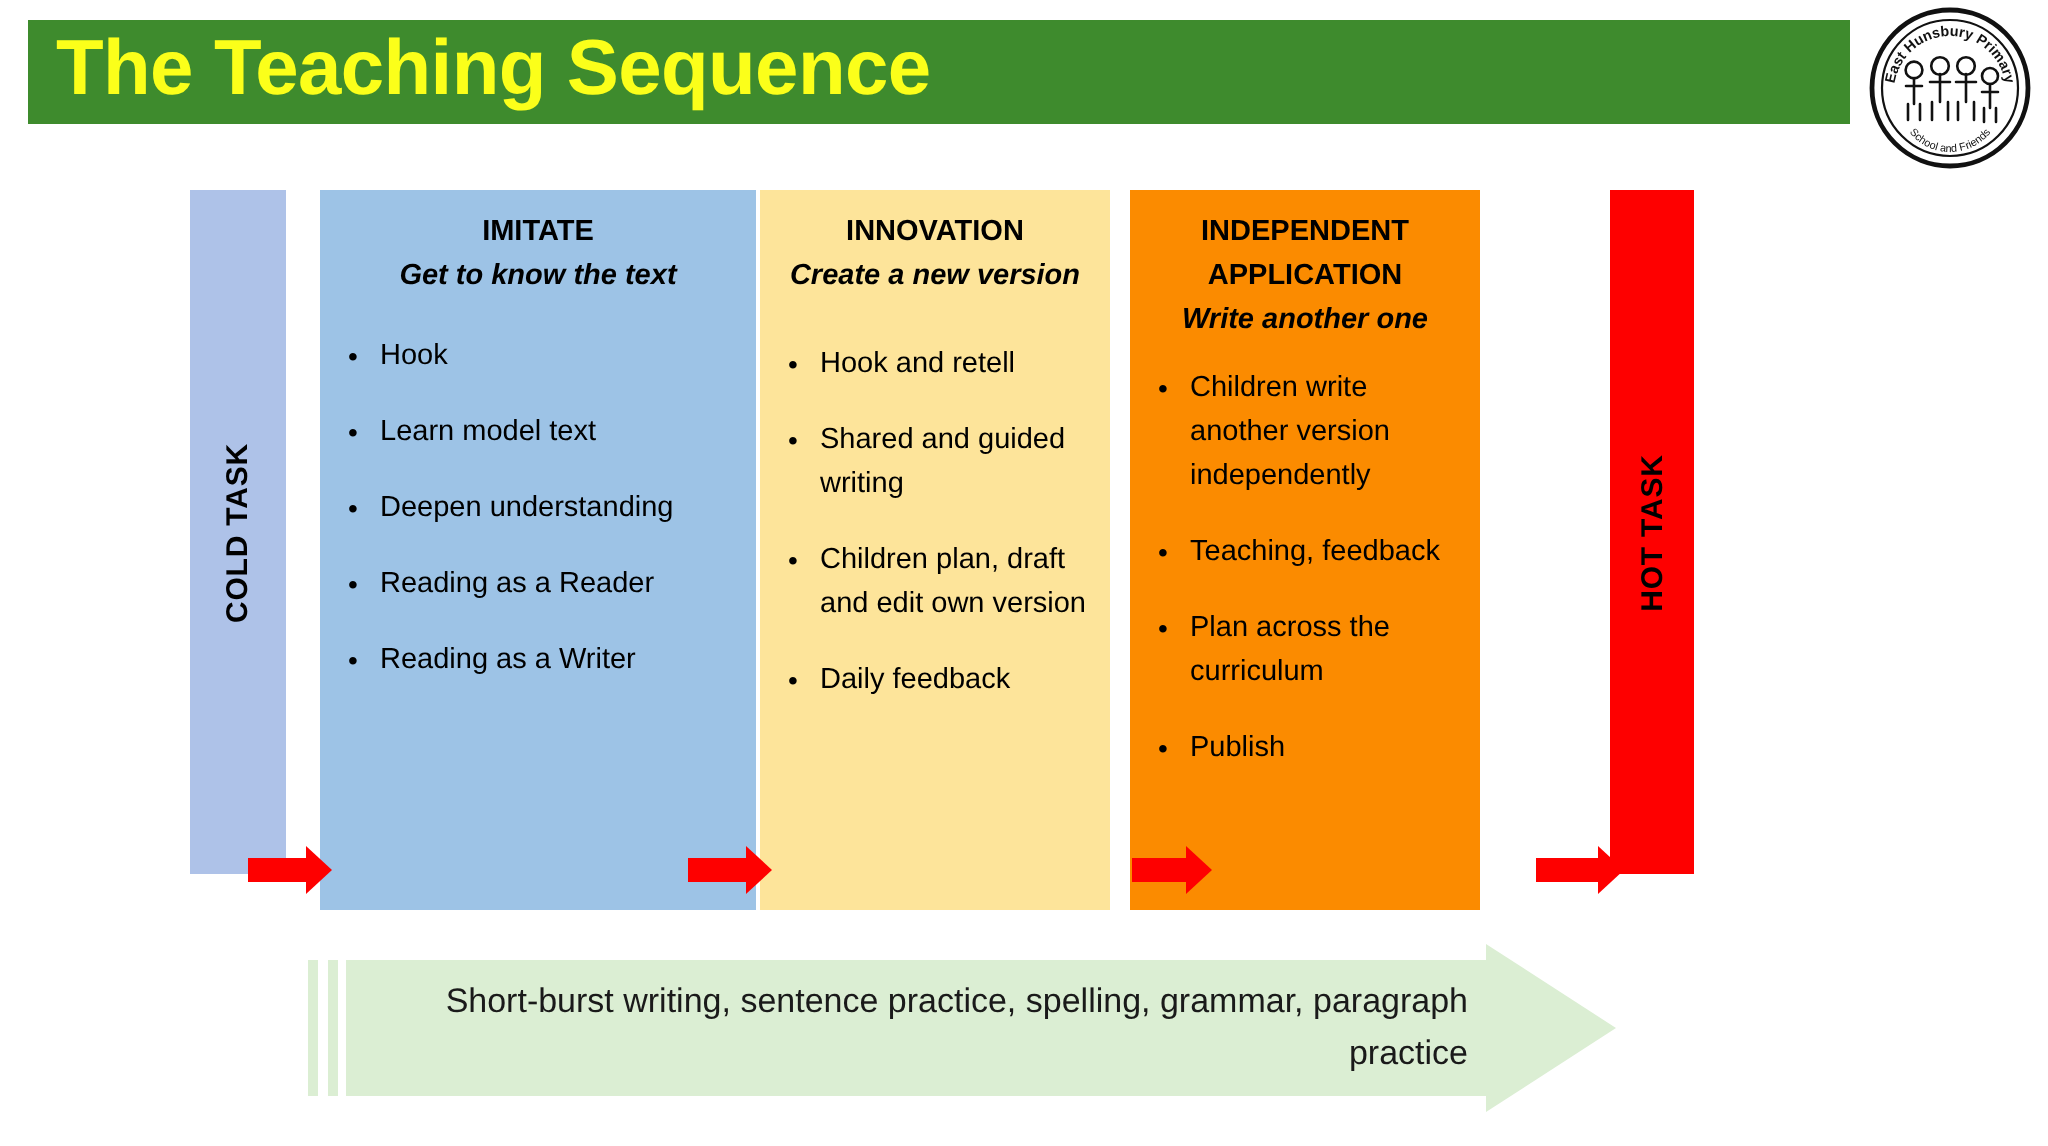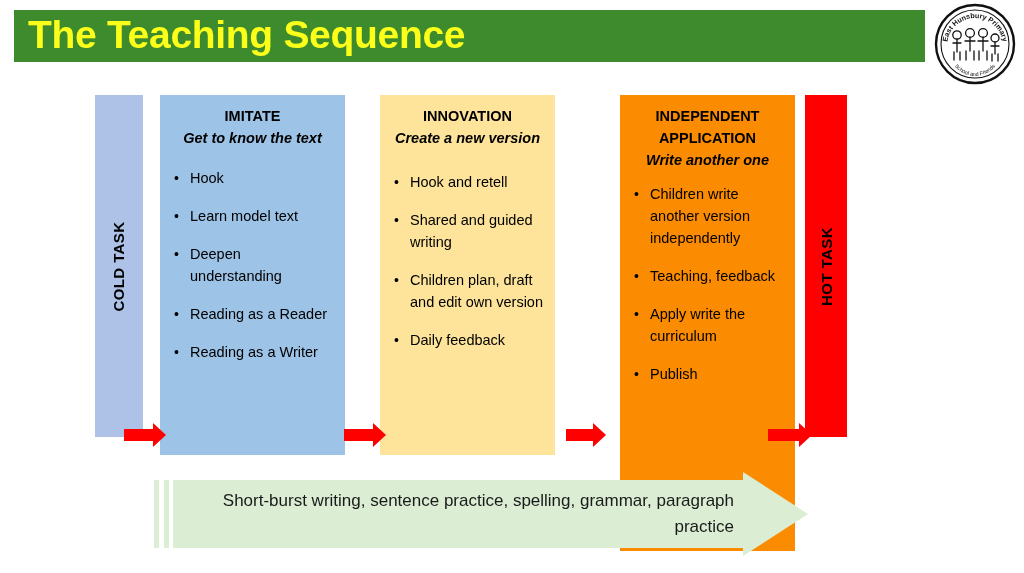--- a/index.html
+++ b/index.html
@@ -78,34 +78,34 @@
 
   
   .stage {
     position: absolute;
     top: 95px;
     box-sizing: border-box;
     padding: 10px 10px 0 10px;
   }
   .stage-imitate {
     left: 160px;
-    width: 185px;
+    width: 218px;
     height: 360px;
     background: #9dc3e6;
   }
   .stage-innovation {
     left: 380px;
     width: 175px;
     height: 360px;
     background: #fde49a;
   }
   .stage-independent {
-    left: 620px;
+    left: 565px;
     width: 175px;
-    height: 456px;
+    height: 360px;
     background: #fb8b00;
   }
 
   .stage-heading {
     text-align: center;
     font-size: 14.5px;
     font-weight: bold;
     line-height: 22px;
   }
   .stage-subheading {
@@ -280,21 +280,21 @@
   </ul>
 </div>
 
 <div class="stage stage-independent">
   <div class="stage-heading">INDEPENDENT</div>
   <div class="stage-heading">APPLICATION</div>
   <div class="stage-subheading">Write another one</div>
   <ul class="bullets independent-bullets">
     <li>Children write another version independently</li>
     <li>Teaching, feedback</li>
-    <li>Apply write the curriculum</li>
+    <li>Plan across the curriculum</li>
     <li>Publish</li>
   </ul>
 </div>
 
 <div class="endbar hot-task">
   <span class="vtext">HOT TASK</span>
 </div>
 
 <div class="red-arrow arrow-1">
   <div class="shaft"></div>

